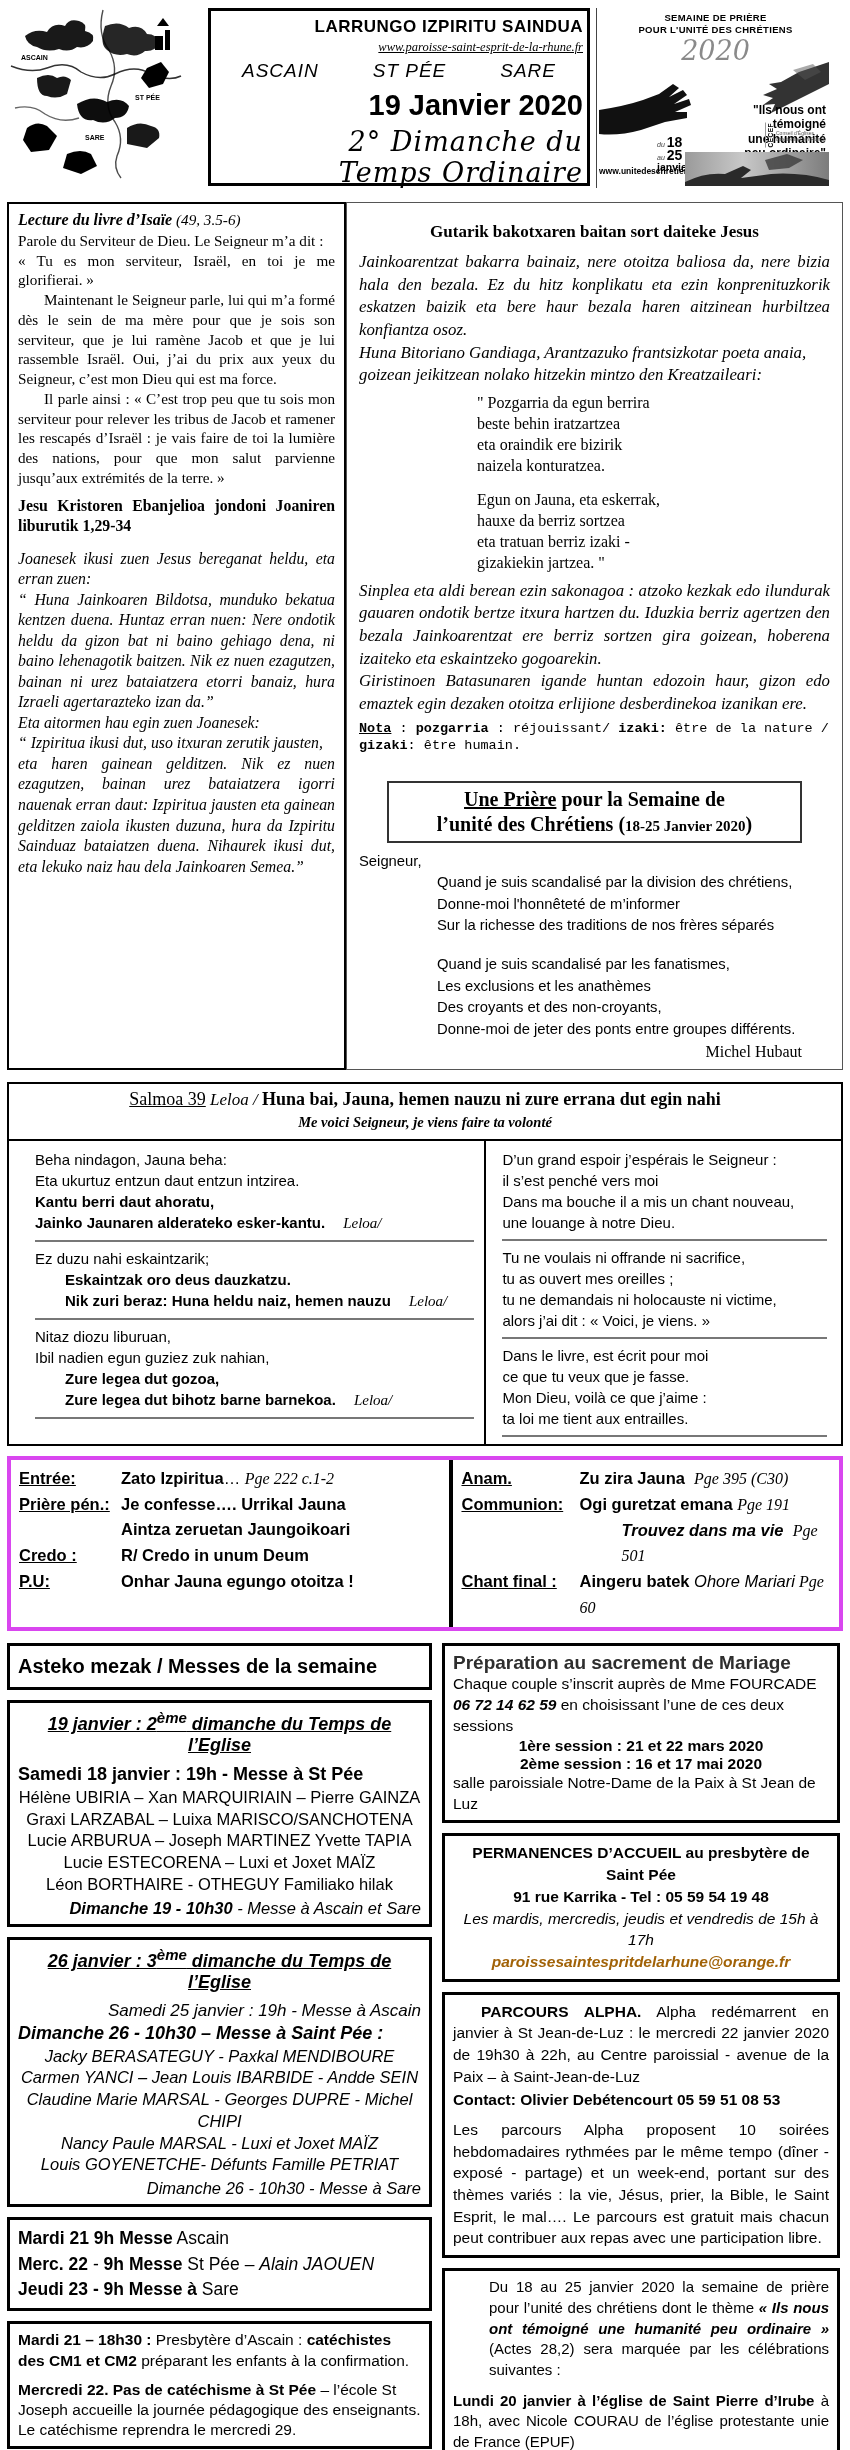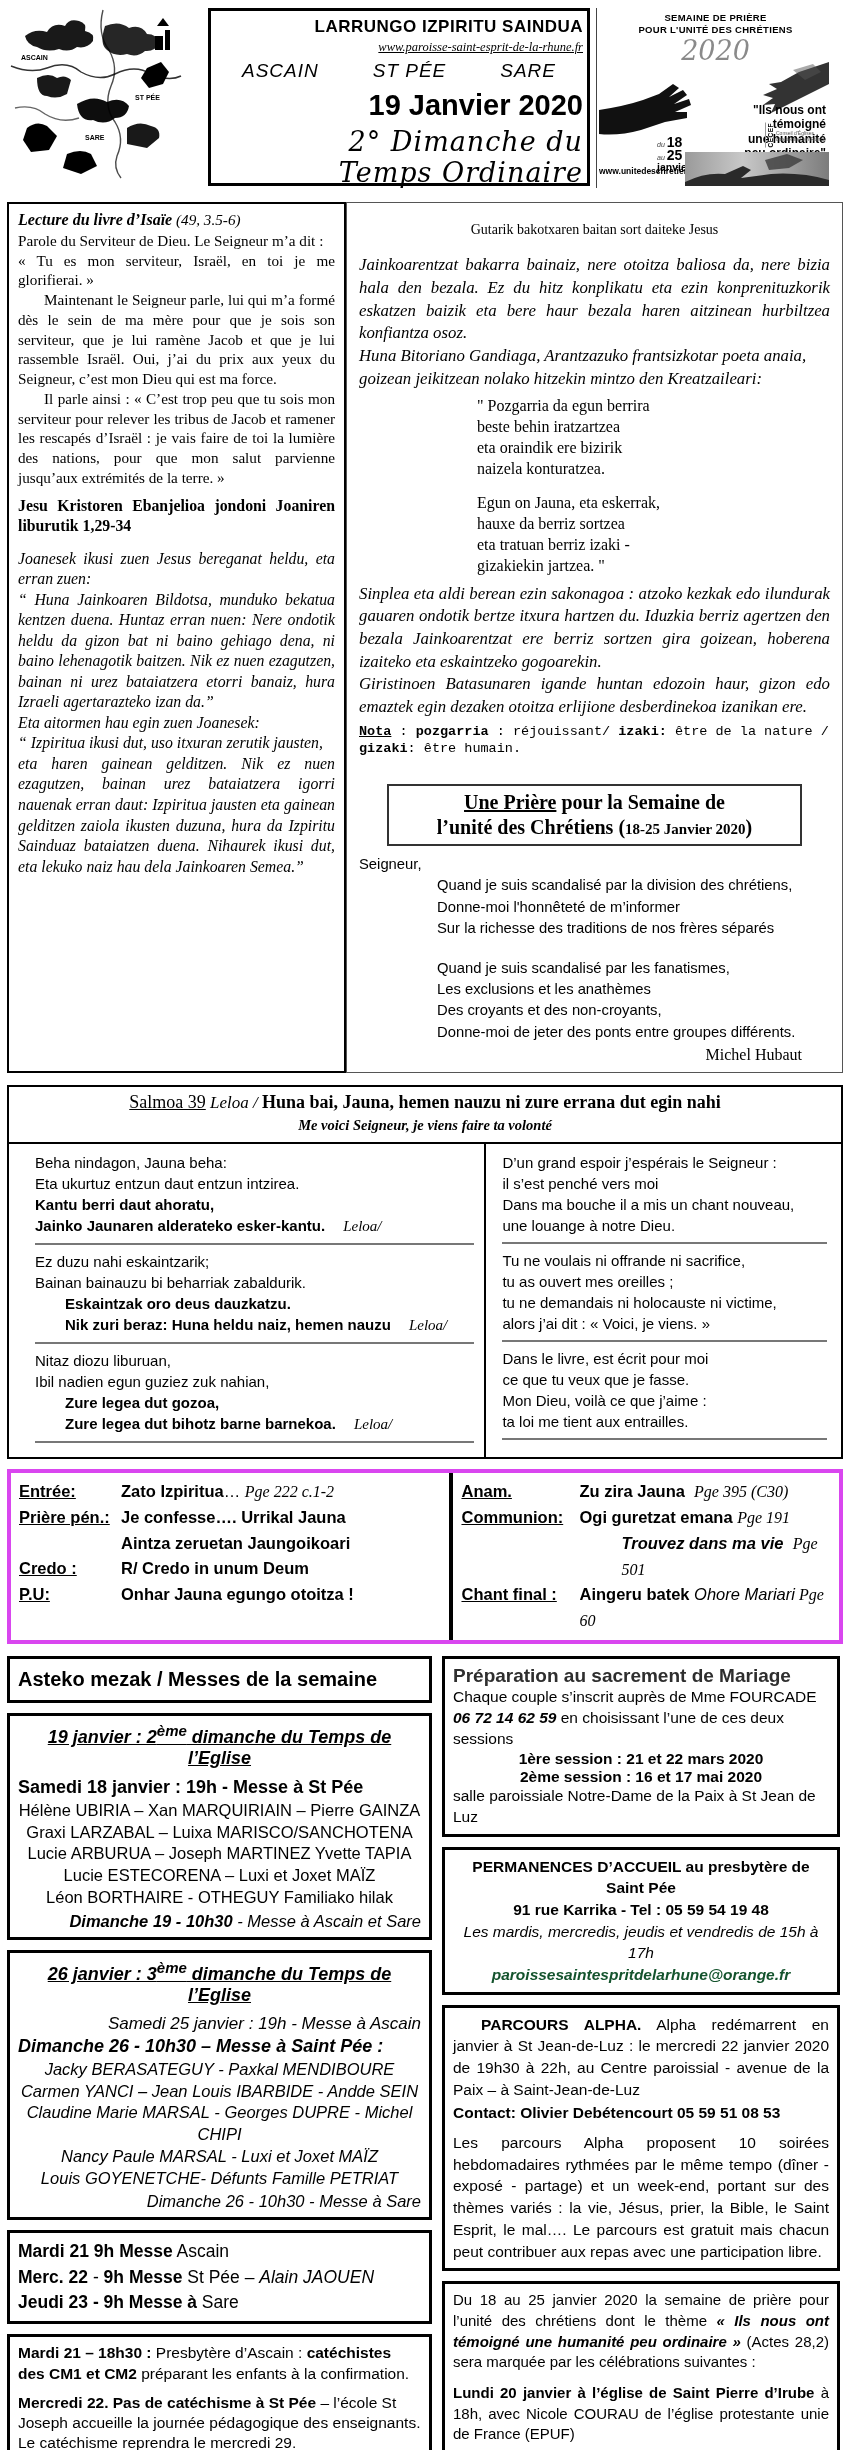--- a/index.html
+++ b/index.html
@@ -39,21 +39,21 @@
   
   .readings { display:flex; margin-top:12px; align-items:stretch; }
   .read-left { width:339px; border:2px solid #000; padding:6px 9px; font-size:15.2px; line-height:1.3; }
   .read-right { width:497px; border:1px solid #555; margin-left:0px; padding:8px 12px 6px 12px; font-size:16px; line-height:1.3; }
   .jtxt { text-align:justify; }
   .indent { text-indent:26px; }
   .isaiah-title { font-weight:bold; font-style:italic; font-size:16px; }
   .isaiah-ref { font-style:italic; font-weight:normal; }
   .gospel-title { font-weight:bold; font-size:15.8px; margin-top:8px; text-align:justify; }
   .gospel-body { font-style:italic; margin-top:12px; font-size:15.8px; }
-  .medit-title { font-weight:normal; font-size:14px; text-align:center; margin:10px 0 15px 0; }
+  .medit-title { font-weight:bold; font-size:17px; text-align:center; margin:10px 0 8px 0; }
   .medit-p { font-style:italic; font-size:16.8px; line-height:1.35; }
   .poem { margin:6px 0 6px 118px; font-size:16px; line-height:1.3; }
   .poem + .poem { margin-top:14px; }
   .nota { font-family:Liberation Mono, monospace; font-size:13.5px; margin-top:4px; line-height:1.3; }
   .nota .nlab { font-weight:bold; text-decoration:underline; }
   .nota b { font-weight:bold; }
   .prayer-box { border:2px solid #333; width:88%; margin:26px auto 8px auto; text-align:center; font-size:20px; font-weight:bold; padding:4px 2px; line-height:1.25; }
   .prayer-box .ut { text-decoration:underline; }
   .prayer-box .small { font-size:15px; }
   .prayer { font-family:"Liberation Sans", sans-serif; font-size:14.8px; line-height:1.45; margin-top:4px; }
@@ -116,21 +116,21 @@
   .mar-phone { font-weight:bold; font-style:italic; }
   .mar-sess { font-weight:bold; text-align:center; font-size:15.5px; }
   .perm { text-align:center; font-size:15.5px; line-height:1.4; }
   .perm .b { font-weight:bold; }
   .perm .it { font-style:italic; }
   .perm .bi { font-weight:bold; font-style:italic; }
   .alpha p { font-size:15.5px; line-height:1.4; text-align:justify; }
   .alpha .b { font-weight:bold;margin-left:28px; }
   .alpha .contact { text-align:left; font-weight:bold; margin:2px 0 8px 0; }
   .unity { font-size:15px; line-height:1.38; }
-  .unity .intro { text-align:justify; margin-bottom:10px; }
+  .unity .intro { text-align:justify; margin-bottom:10px;margin-left:36px; }
   .unity .bi { font-weight:bold; font-style:italic; }
   .unity p.ev { text-align:justify; }
   .unity .b { font-weight:bold; }
 </style>
 </head>
 <body>
 
 <div class="page">
 
   <div class="header-row">
@@ -280,21 +280,20 @@
     <div class="psalm-body">
       <div class="ps-col-l">
         <div class="stanza">
           <div>Beha nindagon, Jauna beha:</div>
           <div>Eta ukurtuz entzun daut entzun intzirea.</div>
           <div class="ps-b">Kantu berri daut ahoratu,</div>
           <div class="ps-b"><span>Jainko Jaunaren alderateko esker-kantu.</span><span class="ps-leloa">Leloa/</span></div>
         </div>
         <div class="stanza">
           <div>Ez duzu nahi eskaintzarik;</div>
-          <div>Bainan bainauzu bi beharriak zabaldurik.</div>
           <div class="ps-b ps-ind">Eskaintzak oro deus dauzkatzu.</div>
           <div class="ps-b ps-ind"><span>Nik zuri beraz: Huna heldu naiz, hemen nauzu</span><span class="ps-leloa">Leloa/</span></div>
         </div>
         <div class="stanza">
           <div>Nitaz diozu liburuan,</div>
           <div>Ibil nadien egun guziez zuk nahian,</div>
           <div class="ps-b ps-ind">Zure legea dut gozoa,</div>
           <div class="ps-b ps-ind"><span>Zure legea dut bihotz barne barnekoa.</span><span class="ps-leloa">Leloa/</span></div>
         </div>
       </div>
@@ -416,21 +415,21 @@
         <div class="mar-line"><span class="mar-phone">06 72 14 62 59</span><span>  en choisissant l’une de ces deux sessions</span></div>
         <div class="mar-sess">1ère session : 21 et 22 mars 2020</div>
         <div class="mar-sess">2ème session : 16 et 17 mai 2020</div>
         <div class="mar-line">salle paroissiale Notre-Dame de la Paix à St Jean de Luz</div>
       </div>
 
       <div class="bbox perm">
         <div class="b">PERMANENCES D’ACCUEIL au presbytère de Saint Pée</div>
         <div class="b">91 rue Karrika - Tel : 05 59 54 19 48</div>
         <div class="it">Les mardis, mercredis, jeudis et vendredis de 15h à 17h</div>
-        <a class="bi" style="color:#14532d; text-decoration:none; display:block;">paroissesaintespritdelarhune@orange.fr</a>
+        <a class="bi" style="color:#a16207; text-decoration:none; display:block;">paroissesaintespritdelarhune@orange.fr</a>
       </div>
 
       <div class="bbox alpha">
         <p><span class="b">PARCOURS ALPHA.</span><span> Alpha redémarrent en janvier à St Jean-de-Luz : le mercredi 22 janvier 2020 de 19h30 à 22h, au Centre paroissial - avenue de la Paix – à Saint-Jean-de-Luz</span></p>
         <p class="contact">Contact: Olivier Debétencourt 05 59 51 08 53</p>
         <p>Les parcours Alpha proposent 10 soirées hebdomadaires rythmées par le même tempo (dîner - exposé - partage) et un week-end, portant sur des thèmes variés : la vie, Jésus, prier, la Bible, le Saint Esprit, le mal…. Le parcours est gratuit mais chacun peut contribuer aux repas avec une participation libre.</p>
       </div>
 
       <div class="bbox unity">
         <div class="intro"><span>Du 18 au 25 janvier 2020 la semaine de prière pour l’unité des chrétiens dont le thème </span><span class="bi">« Ils nous ont témoigné une humanité peu ordinaire »</span><span> (Actes 28,2) sera marquée par les célébrations suivantes :</span></div>

